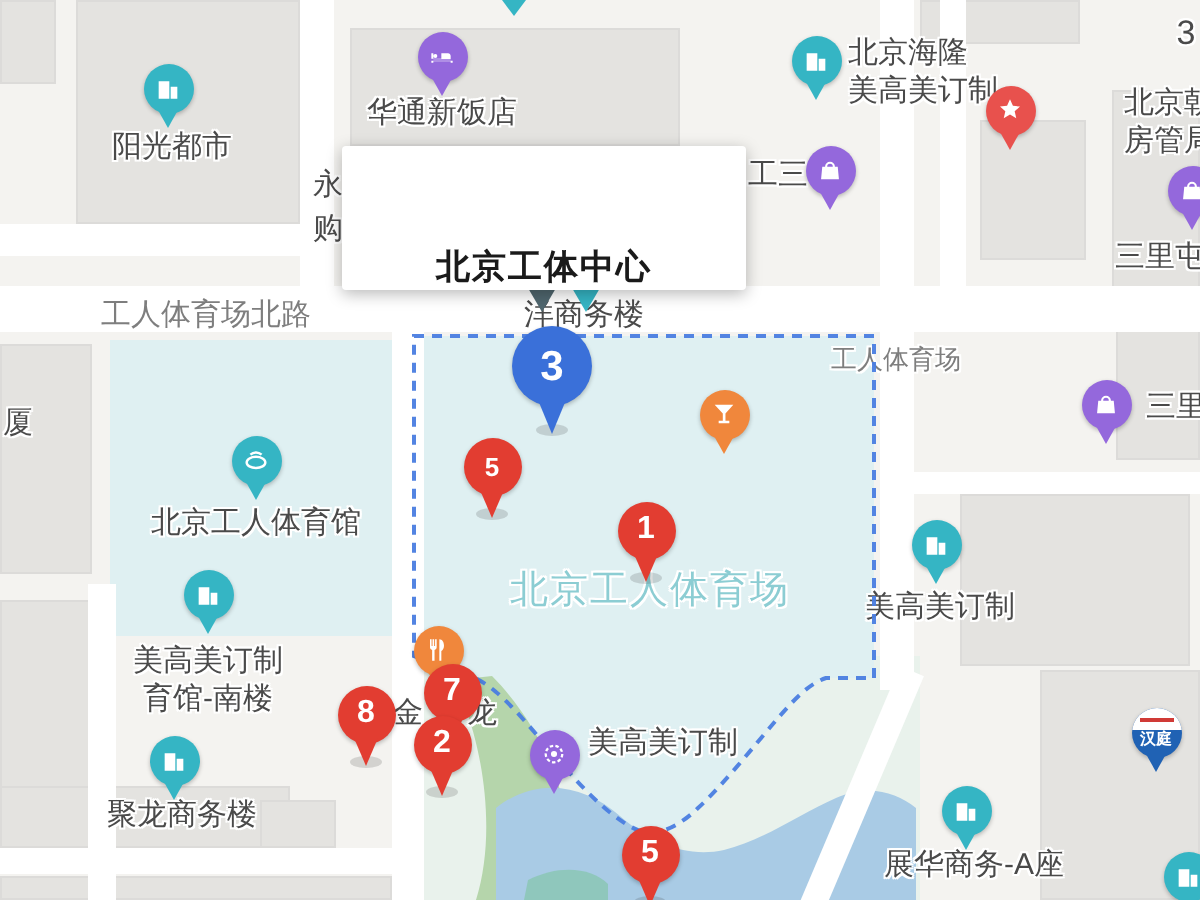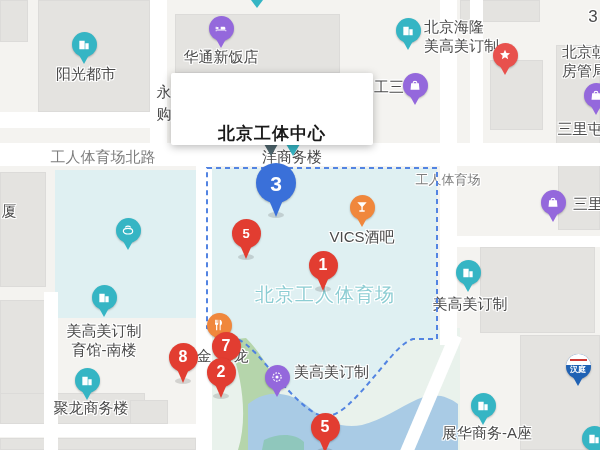--- a/index.html
+++ b/index.html
@@ -163,20 +163,23 @@
       <div class="pin-circle" style="left: 115.5px; top: 217.5px; width: 25px; height: 25px; background: rgb(53, 181, 196);">
         <svg width="16" height="16" viewBox="0 0 24 24">
           <g fill="none" stroke="#fff" stroke-width="1.8">
             <ellipse cx="12" cy="13.8" rx="7" ry="4.2"></ellipse>
             <path d="M7.8 8a6.2 6.2 0 018.4 0"></path>
           </g>
         </svg>
       </div>
       <div class="pin-tail" style="left: 123px; top: 240.5px; border-left: 5px solid transparent; border-right: 5px solid transparent; border-top: 9px solid rgb(53, 181, 196);"></div>
     </div>
+    <div class="poi-label" style="top: 252px; left: 128px; transform: translateX(-50%); text-align: center;">
+      <div>北京工人体育馆</div>
+    </div>
     <div class="poi-pin" style="left: 0px; top: 0px; width: 0px; height: 0px;">
       <div class="pin-circle" style="left: 91.5px; top: 284.5px; width: 25px; height: 25px; background: rgb(53, 181, 196);">
         <svg width="16" height="16" viewBox="0 0 24 24">
           <path fill="#fff" d="M5 20V7h8v13H5zm2-10.5h1.6V11H7V9.5zm3.2 0h1.6V11h-1.6V9.5zM7 12.5h1.6V14H7v-1.5zm3.2 0h1.6V14h-1.6v-1.5zM14 20v-9h5v9h-5zm1.2-7.2h2.6v1.3h-2.6v-1.3zm0 2.6h2.6v1.3h-2.6v-1.3z"></path>
         </svg>
       </div>
       <div class="pin-tail" style="left: 99px; top: 307.5px; border-left: 5px solid transparent; border-right: 5px solid transparent; border-top: 9px solid rgb(53, 181, 196);"></div>
     </div>
     <div class="poi-label" style="top: 321px; left: 104px; transform: translateX(-50%); text-align: center;">
       <div>美高美订制</div>
@@ -193,23 +196,20 @@
     <div class="poi-label" style="top: 398px; left: 91px; transform: translateX(-50%); text-align: center;">
       <div>聚龙商务楼</div>
     </div>
     <div class="poi-pin" style="left: 0px; top: 0px; width: 0px; height: 0px;">
       <div class="pin-circle" style="left: 349.5px; top: 194.5px; width: 25px; height: 25px; background: rgb(240, 135, 60);">
         <svg width="16" height="16" viewBox="0 0 24 24">
           <path fill="#fff" d="M5 5h14l-5.9 6.6V17H16v2H8v-2h3.1v-5.4z"></path>
         </svg>
       </div>
       <div class="pin-tail" style="left: 357px; top: 217.5px; border-left: 5px solid transparent; border-right: 5px solid transparent; border-top: 9px solid rgb(240, 135, 60);"></div>
-    </div>
-    <div class="poi-label" style="top: 227px; left: 362px; transform: translateX(-50%); text-align: center;">
-      <div>VICS酒吧</div>
     </div>
     <div class="poi-pin" style="left: 0px; top: 0px; width: 0px; height: 0px;">
       <div class="pin-circle" style="left: 455.5px; top: 259.5px; width: 25px; height: 25px; background: rgb(53, 181, 196);">
         <svg width="16" height="16" viewBox="0 0 24 24">
           <path fill="#fff" d="M5 20V7h8v13H5zm2-10.5h1.6V11H7V9.5zm3.2 0h1.6V11h-1.6V9.5zM7 12.5h1.6V14H7v-1.5zm3.2 0h1.6V14h-1.6v-1.5zM14 20v-9h5v9h-5zm1.2-7.2h2.6v1.3h-2.6v-1.3zm0 2.6h2.6v1.3h-2.6v-1.3z"></path>
         </svg>
       </div>
       <div class="pin-tail" style="left: 463px; top: 282.5px; border-left: 5px solid transparent; border-right: 5px solid transparent; border-top: 9px solid rgb(53, 181, 196);"></div>
     </div>
     <div class="poi-label" style="top: 294px; left: 470px; transform: translateX(-50%); text-align: center;">

